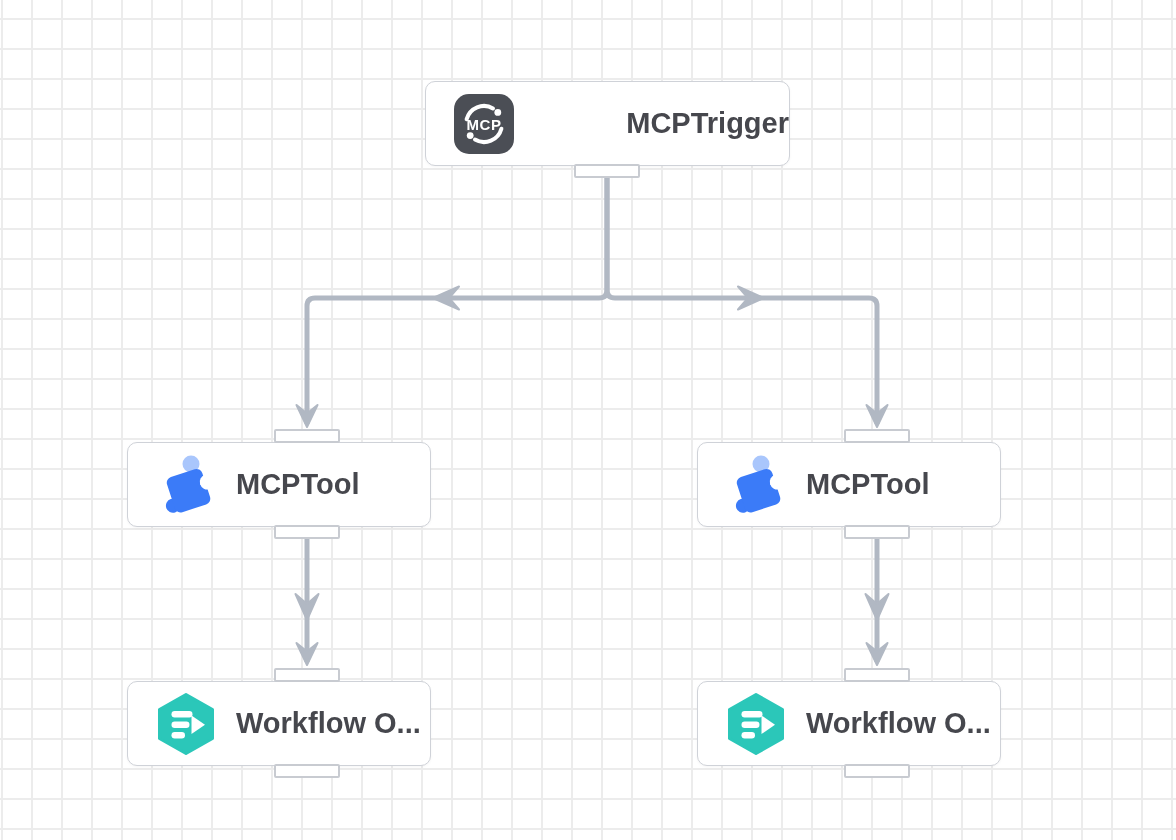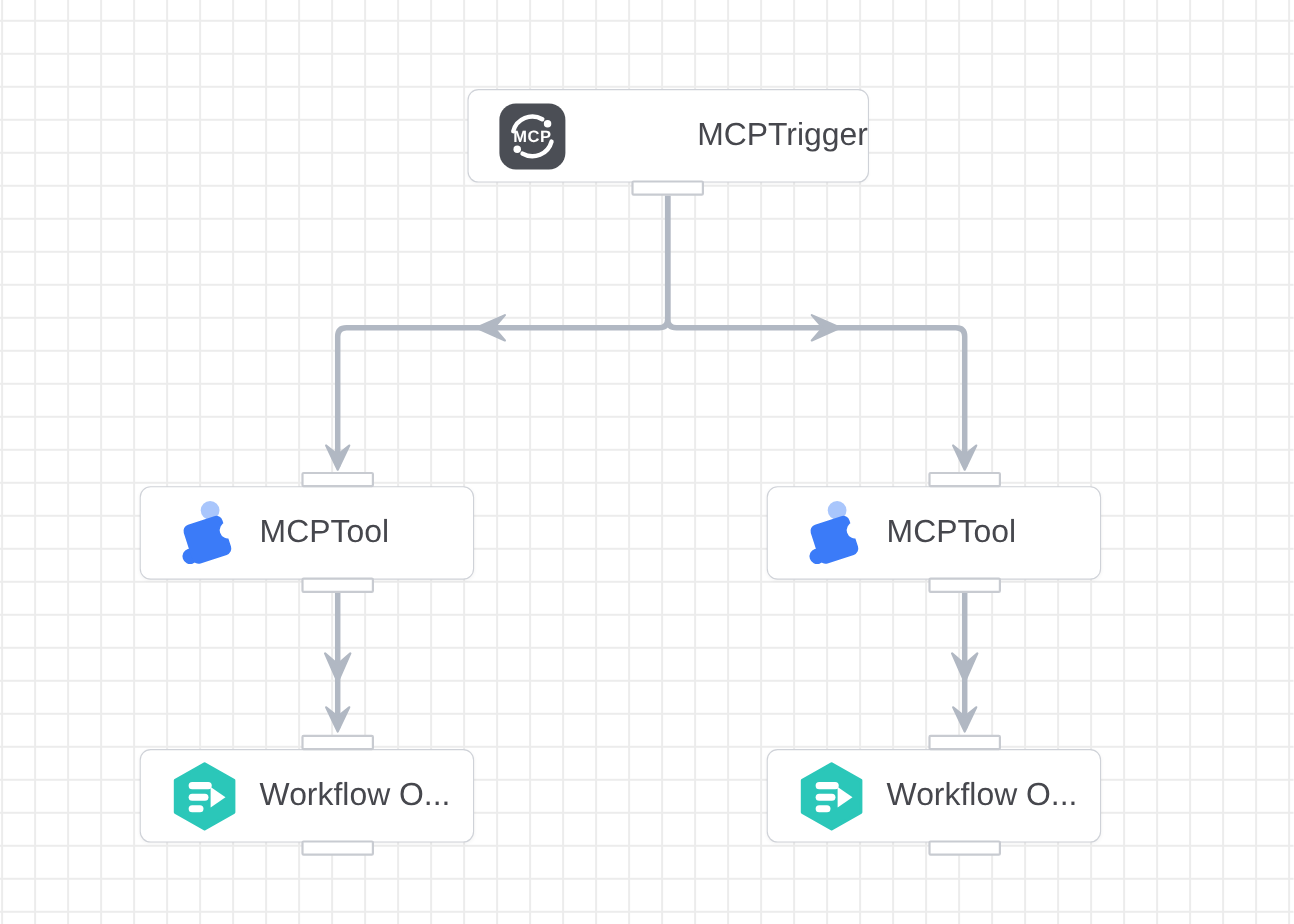--- a/index.html
+++ b/index.html
@@ -45,21 +45,21 @@
     box-sizing: border-box;
     display: flex;
     align-items: center;
     padding-left: 26px;
     gap: 18px;
     box-shadow: 0 1px 3px rgba(0,0,0,0.04);
     z-index: 2;
   }
   .node-label {
     font-size: 29px;
-    font-weight: 400;
+    font-weight: 700;
     color: var(--node-text, #46474d);
     white-space: nowrap;
   }
   .node-icon { width: 64px; height: 64px; flex: 0 0 auto; display: block; }
   .node-icon svg { display: block; width: 64px; height: 64px; }
 
   .port {
     position: absolute;
     width: 66px; height: 14px;
     background: var(--node-background, #ffffff);

